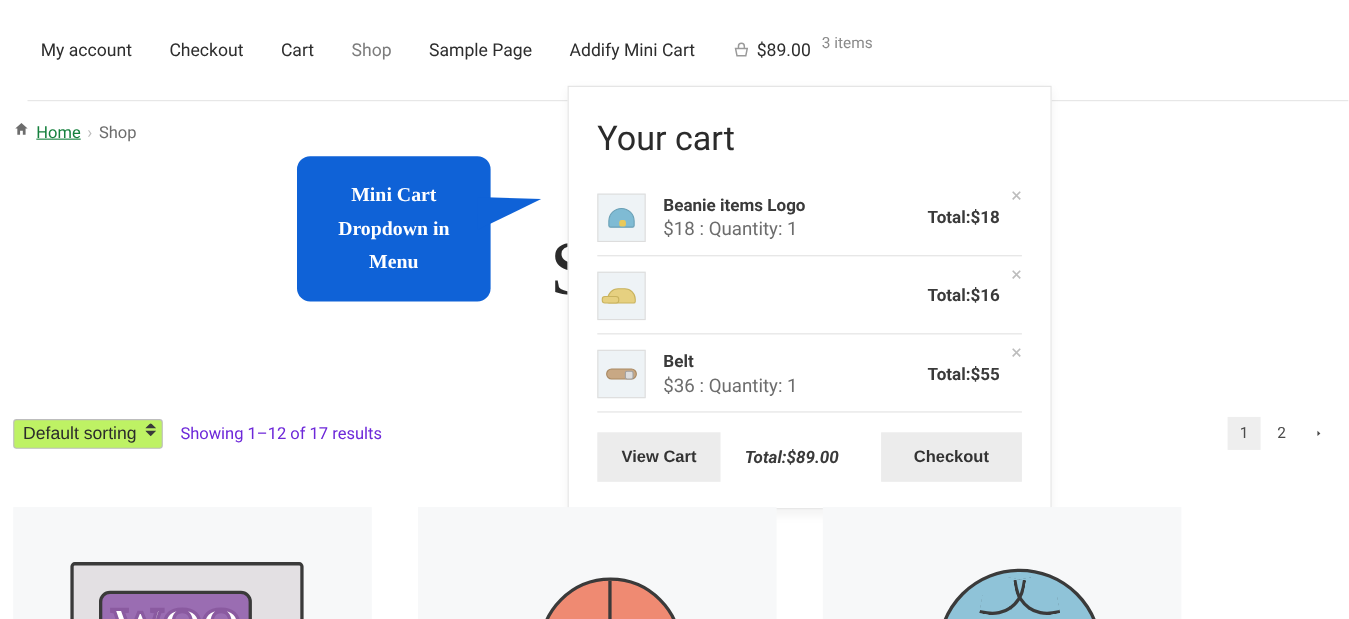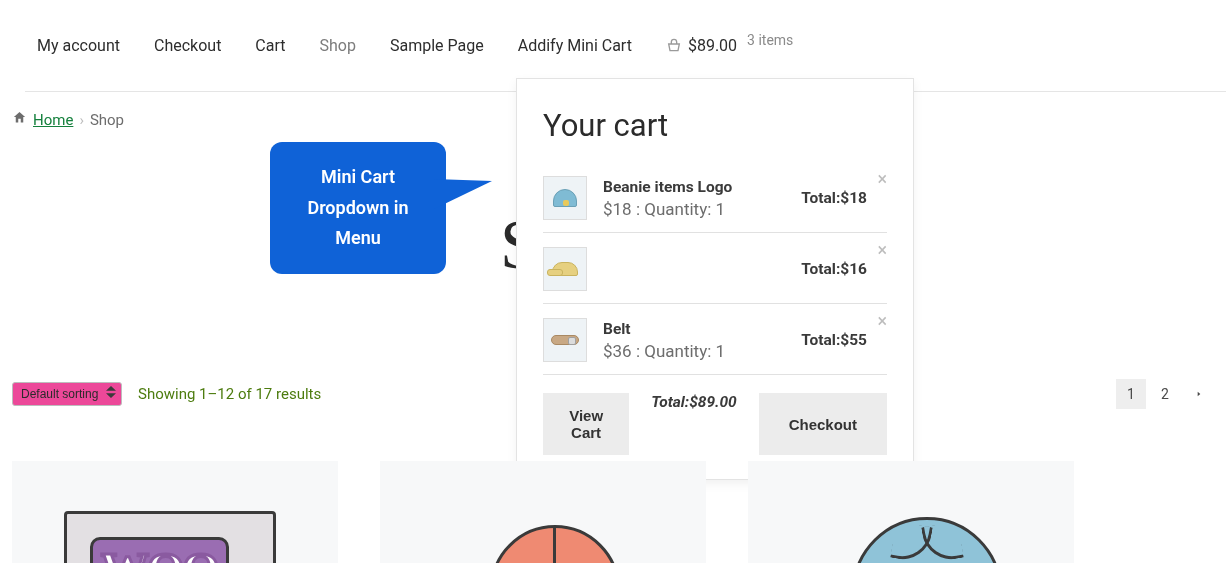--- a/index.html
+++ b/index.html
@@ -14,54 +14,54 @@
   .cart-link { display:flex; align-items:center; gap:6px; color:#7c7c7c; font-size:16px; }
   .cart-link .basket { width:16px; height:16px; display:inline-block; }
   .cart-link .count { font-size:14px; color:#8a8a8a; margin-left:4px; position:relative; top:-6px;}
 
   
   .crumbs { padding:18px 12px 0 12px; font-size:15px; color:#6d6d6d; display:flex; align-items:center; gap:6px;}
   .crumbs a { text-decoration:underline; color:#15803d;text-align:center; }
   .crumbs .sep { color:#bdbdbd; }
 
   
-  .callout { position:absolute; left:270px; top:142px; background:#0f62d7; color:#fff; border-radius:12px; padding:20px 28px; font-size:18px; font-weight:600; line-height:1.7; text-align:center; width:176px; }
+  .callout { position:absolute; left:270px; top:142px; background:#0f62d7; color:#fff; border-radius:12px; padding:20px 28px; font-size:18px; font-weight:600; line-height:1.7; text-align:center; width:176px;font-family:Liberation Serif, serif; }
   .callout::after{
     content:""; position:absolute; right:-46px; top:34px;
     width:0;height:0;border-left:58px solid #0f62d7; border-top:8px solid transparent; border-bottom:22px solid transparent;
     transform:skewY(-6deg);
   }
 
   
   .big-s { position:absolute; left:500px; top:205px; font-size:70px; color:#2b2b2b; font-family: Georgia, "Times New Roman", serif; }
 
   
-  .mini-cart { position:absolute; left:516px; top:78px; width:398px; background:#fff; border:1px solid #e3e3e3; box-shadow:0 4px 10px rgba(0,0,0,0.06); padding:28px 26px 24px 26px; }
+  .mini-cart { position:absolute; left:516px; top:78px; width:440px; background:#fff; border:1px solid #e3e3e3; box-shadow:0 4px 10px rgba(0,0,0,0.06); padding:28px 26px 24px 26px; }
   .mini-cart h2 { font-size:31px; font-weight:400; color:#2b2b2b; margin-bottom:18px;}
   .mc-items { border-bottom:1px solid #e1e1e1; }
   .mc-item { display:flex; align-items:center; padding:14px 0 12px 0; border-top:1px solid #e1e1e1; position:relative; gap:16px;}
   .mc-item:first-child { border-top:none; }
   .mc-thumb { width:44px; height:44px; border:1px solid #ddd; background:#eef3f6; display:flex; align-items:center; justify-content:center;}
   .mc-info { flex:0 0 150px; }
   .mc-name { font-weight:700; color:#3a3a3a; font-size:15.5px; }
   .mc-line2 { color:#6d6d6d; font-size:17px; margin-top:3px;}
   .mc-total { font-weight:700; color:#3a3a3a; font-size:15.5px; margin-left:auto; margin-right:20px;}
   .mc-total .lab { font-weight:700; }
   .mc-remove { position:absolute; top:8px; right:0; color:#bdbdbd; font-size:18px; line-height:1; cursor:pointer; }
-  .mc-footer { display:flex; gap:22px; margin-top:18px; }
+  .mc-footer { display:flex; align-items:center; gap:22px; margin-top:18px; }
   .mc-btn { background:#ececec; border:none; color:#333; font-weight:700; font-size:15px; padding:14px 22px; cursor:pointer; }
   .mc-grand { font-weight:700; color:#3a3a3a; font-size:15.5px;font-style:italic; }
 
   
   .sort-row { display:flex; align-items:center; padding:0 12px; margin-top:250px; }
   .sort-sel-wrap { position:relative; }
-  select.sort { appearance:none; -webkit-appearance:none; background:#ec4899; border:1px solid #bdbdbd; border-radius:3px; padding:4px 22px 4px 8px; font-size:12px; color:#2b2b2b; }
+  select.sort { appearance:none; -webkit-appearance:none; background:#bef264; border:1px solid #bdbdbd; border-radius:3px; padding:4px 22px 4px 8px; font-size:16px; color:#2b2b2b; }
   .sort-sel-wrap::after{ content:""; position:absolute; right:6px; top:4px; width:10px; height:12px; background:#3a3a3a;
     clip-path: polygon(50% 0, 100% 40%, 0 40%, 50% 0, 0 60%, 100% 60%, 50% 100%, 0 60%); }
-  .showing { color:#4d7c0f; font-size:15px; margin-left:16px;}
+  .showing { color:#6d28d9; font-size:15px; margin-left:16px;}
   .pager { margin-left:auto; display:flex; gap:4px; }
   .pager .pg { width:30px; height:30px; display:flex; align-items:center; justify-content:center; font-size:14px; color:#4a4a4a; }
   .pager .pg.current { background:#eeeeee; }
 
   
   .grid { display:flex; gap:42px; padding:0 12px; margin-top:52px; }
   .prod { width:326px; height:127px; background:#f7f8f9; overflow:hidden; position:relative; }
 
   
   .draw-woo .poster { position:absolute; left:52px; top:50px; width:212px; height:120px; border:3px solid #3a3a3a; border-radius:4px; background:#e3e0e3; }

